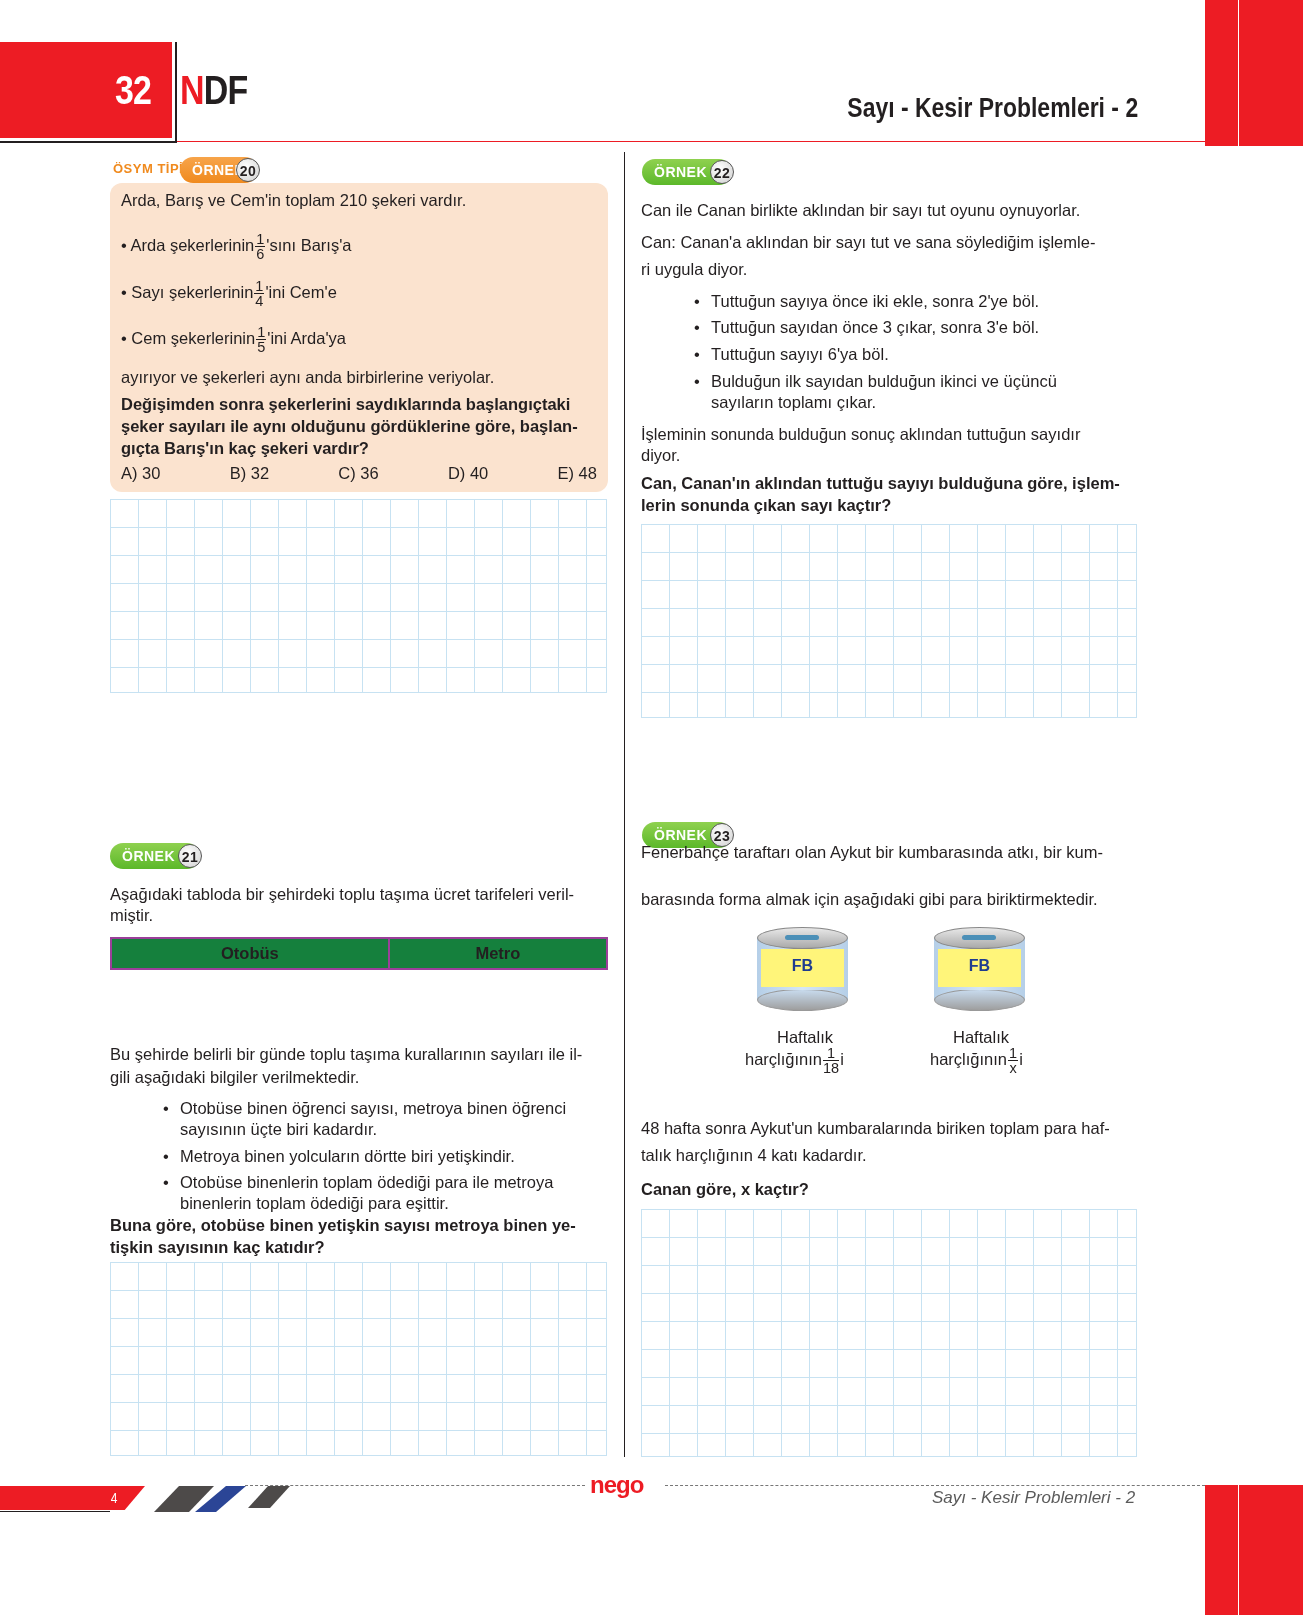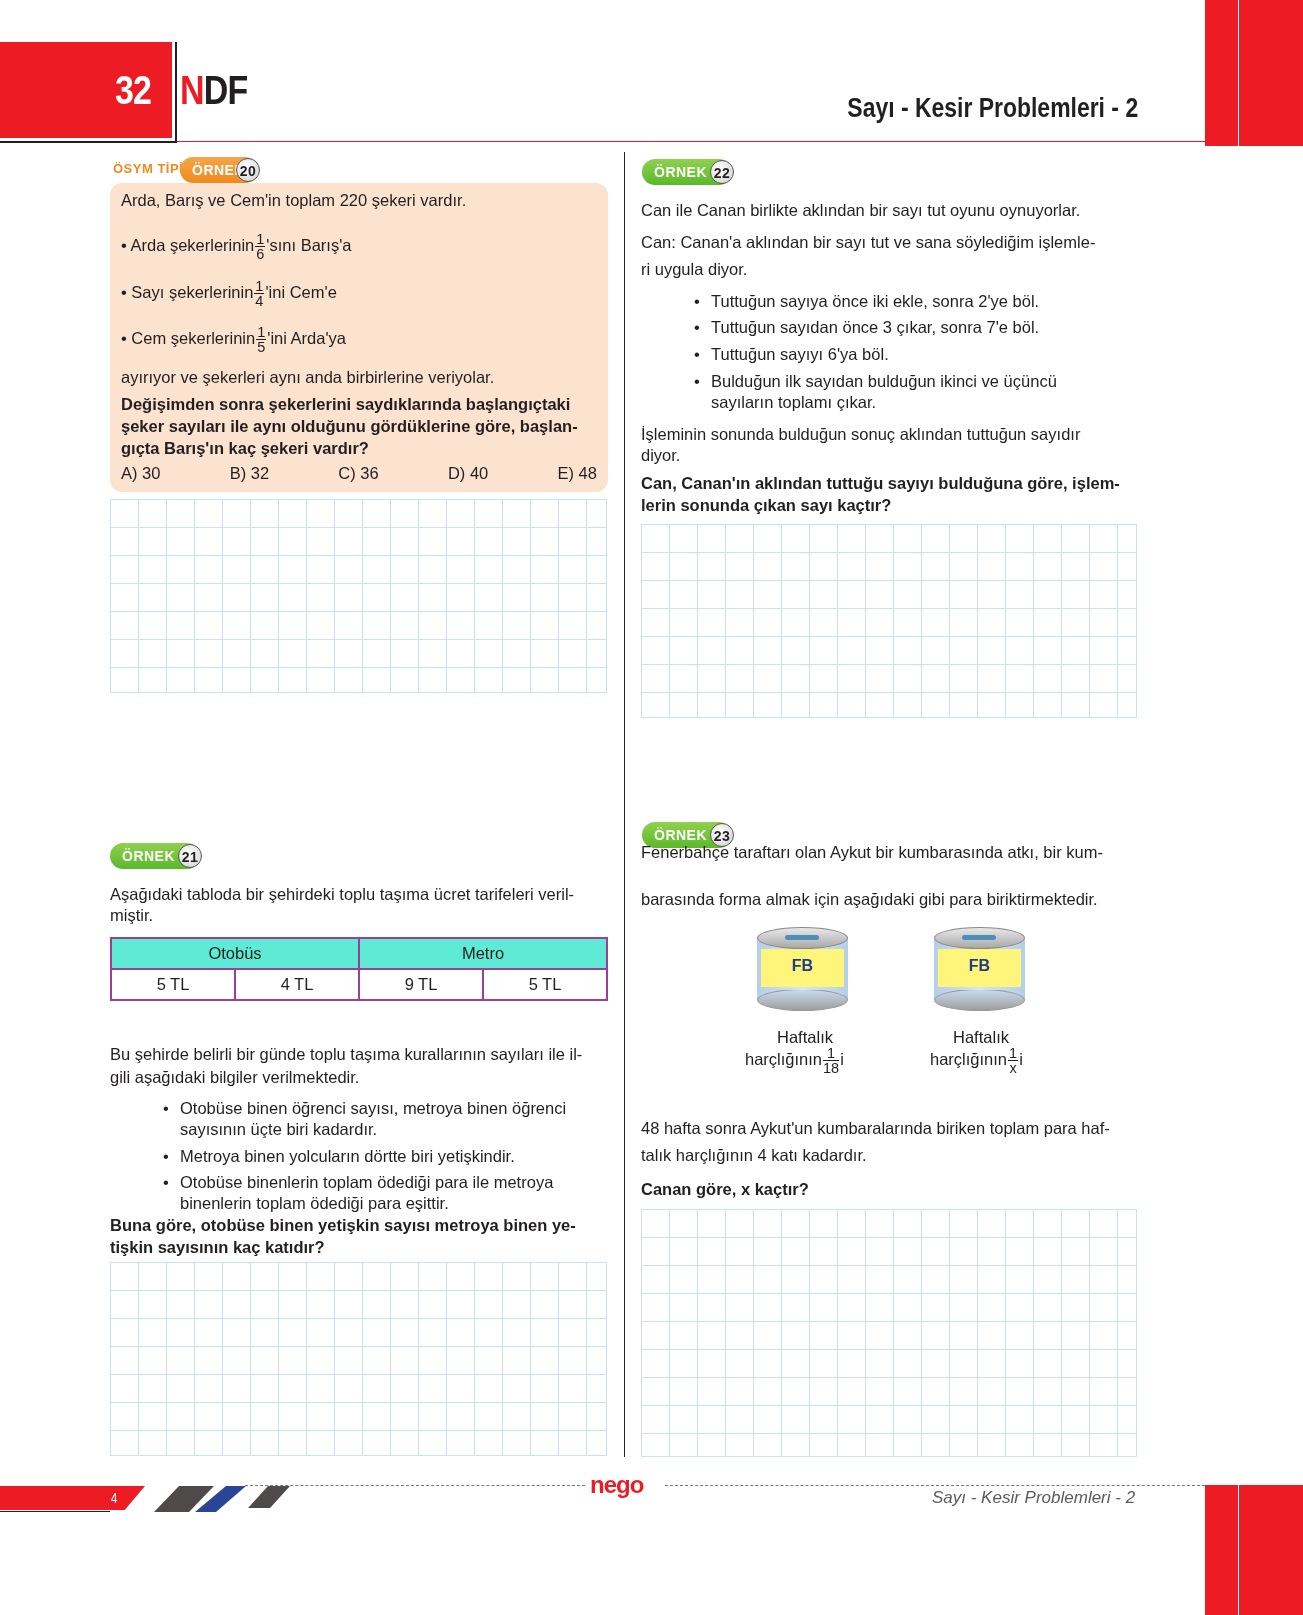--- a/index.html
+++ b/index.html
@@ -23,21 +23,21 @@
 .badge .num{position:absolute;right:-2px;top:1px;width:24px;height:24px;border-radius:12px;background:radial-gradient(circle at 40% 35%,#fff,#cfcfcf);color:#231f20;font-size:14px;text-align:center;line-height:24px;border:1px solid #555}
 .osym{position:absolute;left:113px;top:161px;font:bold 13px "Liberation Sans",sans-serif;color:#f08a1e;letter-spacing:.5px}
 .peach{position:absolute;left:110px;top:183px;width:498px;height:309px;background:#fbe3cf;border-radius:12px}
 .bullet{position:absolute;font-size:16.5px;line-height:22px}
 .frac{display:inline-block;vertical-align:middle;text-align:center;font-size:14.5px;line-height:14px;margin:0 1px}
 .frac span{display:block}
 .frac .top{border-bottom:1px solid #231f20;padding:0 1px}
 .grid{position:absolute;background-color:#fff;background-image:linear-gradient(to right,#c7e2f2 1px,transparent 1px),linear-gradient(to bottom,#c7e2f2 1px,transparent 1px);background-size:28px 28px;border-right:1px solid #c7e2f2;border-bottom:1px solid #c7e2f2}
 table.fare{position:absolute;left:110px;top:937px;width:498px;border-collapse:collapse;font-size:16.5px}
 table.fare td{border:2px solid #9b3f9a;text-align:center;height:31px}
-table.fare tr.head td{background:#5eead4;font-weight:normal}
+table.fare tr.head td{background:#15803d;font-weight:bold}
 .opts{position:absolute;left:121px;top:464px;width:476px;display:flex;justify-content:space-between;font-size:16.5px}
 .can{position:absolute;width:95px;height:85px}
 .can .lid{position:absolute;left:2px;top:0;width:91px;height:22px;border-radius:50%;background:linear-gradient(#e8e8e8,#a9a9a9);border:1px solid #888}
 .can .slot{position:absolute;left:30px;top:8px;width:34px;height:5px;border-radius:3px;background:#4c90b8}
 .can .body{position:absolute;left:2px;top:11px;width:91px;height:62px;background:linear-gradient(to right,#b5cfe8,#d5e6f5,#b5cfe8)}
 .can .label{position:absolute;left:6px;top:22px;width:83px;height:38px;background:#fff57a;color:#1f3c8f;font:bold 16px "Liberation Sans",sans-serif;text-align:center;line-height:34px}
 .can .bottom{position:absolute;left:2px;top:62px;width:91px;height:22px;border-radius:50%;background:linear-gradient(#c8dbee,#9e9e9e);border:1px solid #999}
 .canlbl{position:absolute;text-align:center;font-size:16.5px;line-height:22px}
 .footer-red{position:absolute;left:0;top:1486px;width:145px;height:24px;background:#ed1c24;clip-path:polygon(0 0,100% 0,86% 100%,0 100%)}
 .footnum{position:absolute;left:110px;top:1489px;color:#fff;font-size:15px;transform:scaleX(.8)}
@@ -64,21 +64,21 @@
 <div class="title">Sayı - Kesir Problemleri - 2</div>
 
 <div class="colsep"></div>
 
 <div class="osym">ÖSYM TİPİ</div>
 <div class="badge orange" style="left:180px;top:157px;width:78px">
   <span>ÖRNEK</span>
   <span class="num">20</span>
 </div>
 <div class="peach"></div>
-<div class="txt" style="left:121px;top:189px">Arda, Barış ve Cem'in toplam 220 şekeri vardır.</div>
+<div class="txt" style="left:121px;top:189px">Arda, Barış ve Cem'in toplam 210 şekeri vardır.</div>
 <div class="bullet" style="left:121px;top:232px"><span>• Arda şekerlerinin</span><span class="frac"><span class="top">1</span><span>6</span></span><span>'sını Barış'a</span></div>
 <div class="bullet" style="left:121px;top:279px"><span>• Sayı şekerlerinin</span><span class="frac"><span class="top">1</span><span>4</span></span><span>'ini Cem'e</span></div>
 <div class="bullet" style="left:121px;top:325px"><span>• Cem şekerlerinin</span><span class="frac"><span class="top">1</span><span>5</span></span><span>'ini Arda'ya</span></div>
 <div class="txt" style="left:121px;top:366px">ayırıyor ve şekerleri aynı anda birbirlerine veriyolar.</div>
 <div class="txt b" style="left:121px;top:393px">Değişimden sonra şekerlerini saydıklarında başlangıçtaki</div>
 <div class="txt b" style="left:121px;top:415px">şeker sayıları ile aynı olduğunu gördüklerine göre, başlan-</div>
 <div class="txt b" style="left:121px;top:437px">gıçta Barış'ın kaç şekeri vardır?</div>
 <div class="opts">
   <span>A) 30</span>
   <span>B) 32</span>
@@ -93,26 +93,20 @@
   <span class="num">21</span>
 </div>
 <div class="txt" style="left:110px;top:883px">Aşağıdaki tabloda bir şehirdeki toplu taşıma ücret tarifeleri veril-</div>
 <div class="txt" style="left:110px;top:904px">miştir.</div>
 <table class="fare">
   <tbody>
       <tr class="head">
         <td colspan="2">Otobüs</td>
         <td colspan="2">Metro</td>
       </tr>
-  <tr>
-        <td>5 TL</td>
-        <td>4 TL</td>
-        <td>9 TL</td>
-        <td>5 TL</td>
-      </tr>
 </tbody>
   </table>
 <div class="txt" style="left:110px;top:1043px">Bu şehirde belirli bir günde toplu taşıma kurallarının sayıları ile il-</div>
 <div class="txt" style="left:110px;top:1066px">gili aşağıdaki bilgiler verilmektedir.</div>
 <div class="txt" style="left:163px;top:1097px">•</div>
 <div class="txt" style="left:180px;top:1097px">Otobüse binen öğrenci sayısı, metroya binen öğrenci</div>
 <div class="txt" style="left:180px;top:1118px">sayısının üçte biri kadardır.</div>
 <div class="txt" style="left:163px;top:1145px">•</div>
 <div class="txt" style="left:180px;top:1145px">Metroya binen yolcuların dörtte biri yetişkindir.</div>
 <div class="txt" style="left:163px;top:1171px">•</div>
@@ -125,21 +119,21 @@
 <div class="badge green" style="left:642px;top:159px;width:90px">
   <span>ÖRNEK</span>
   <span class="num">22</span>
 </div>
 <div class="txt" style="left:641px;top:199px">Can ile Canan birlikte aklından bir sayı tut oyunu oynuyorlar.</div>
 <div class="txt" style="left:641px;top:231px">Can: Canan'a aklından bir sayı tut ve sana söylediğim işlemle-</div>
 <div class="txt" style="left:641px;top:258px">ri uygula diyor.</div>
 <div class="txt" style="left:694px;top:290px">•</div>
 <div class="txt" style="left:711px;top:290px">Tuttuğun sayıya önce iki ekle, sonra 2'ye böl.</div>
 <div class="txt" style="left:694px;top:316px">•</div>
-<div class="txt" style="left:711px;top:316px">Tuttuğun sayıdan önce 3 çıkar, sonra 7'e böl.</div>
+<div class="txt" style="left:711px;top:316px">Tuttuğun sayıdan önce 3 çıkar, sonra 3'e böl.</div>
 <div class="txt" style="left:694px;top:343px">•</div>
 <div class="txt" style="left:711px;top:343px">Tuttuğun sayıyı 6'ya böl.</div>
 <div class="txt" style="left:694px;top:370px">•</div>
 <div class="txt" style="left:711px;top:370px">Bulduğun ilk sayıdan bulduğun ikinci ve üçüncü</div>
 <div class="txt" style="left:711px;top:391px">sayıların toplamı çıkar.</div>
 <div class="txt" style="left:641px;top:423px">İşleminin sonunda bulduğun sonuç aklından tuttuğun sayıdır</div>
 <div class="txt" style="left:641px;top:444px">diyor.</div>
 <div class="txt b" style="left:641px;top:472px">Can, Canan'ın aklından tuttuğu sayıyı  bulduğuna göre, işlem-</div>
 <div class="txt b" style="left:641px;top:494px">lerin sonunda çıkan sayı kaçtır?</div>
 <div class="grid" style="left:641px;top:524px;width:496px;height:194px"></div>

